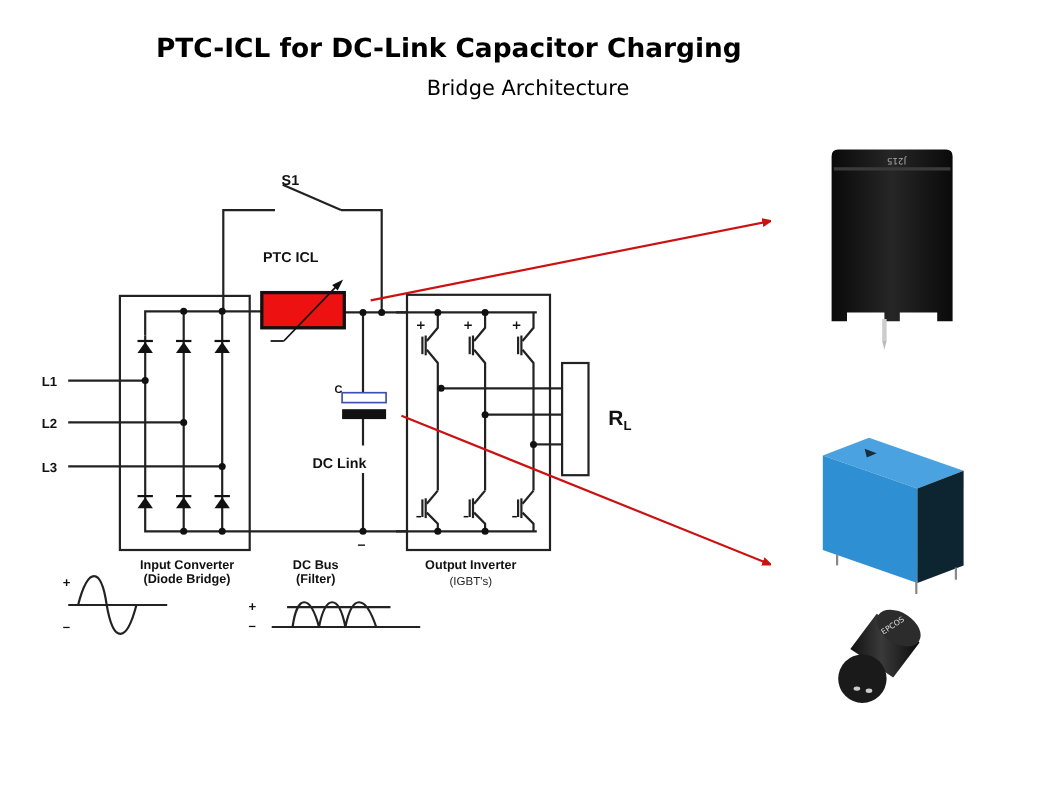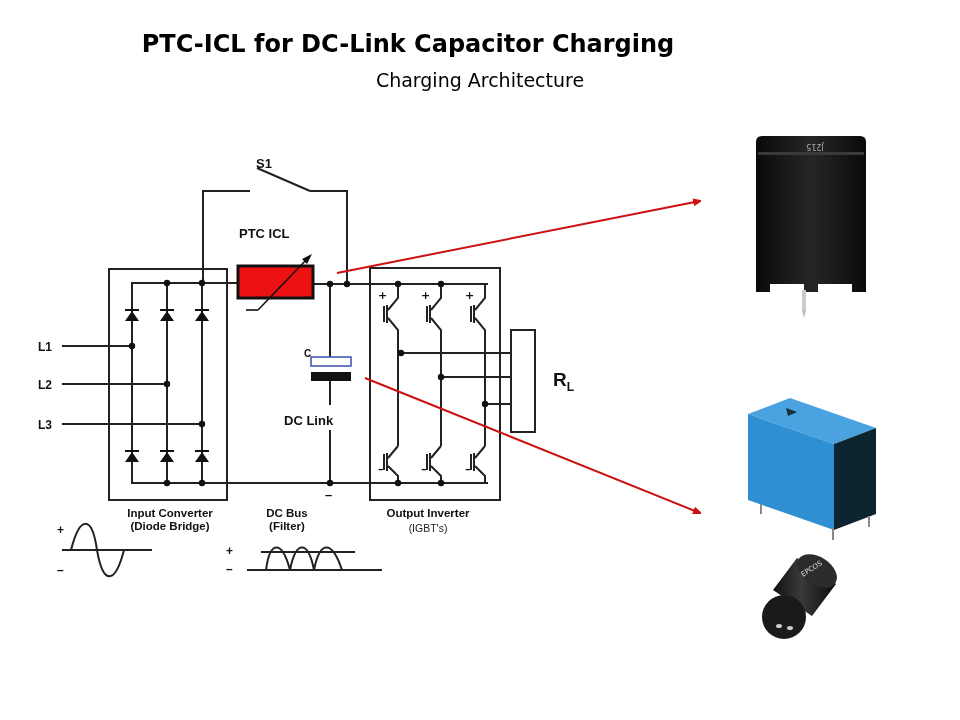--- a/index.html
+++ b/index.html
@@ -9,21 +9,21 @@
            font-family: "DejaVu Sans", sans-serif; font-weight: bold; font-size: 24px; color: #000; }
   .subtitle { position: absolute; left: 0; width: 960px; top: 69px; text-align: center;
               font-family: "DejaVu Sans", sans-serif; font-size: 19px; color: #000; }
   svg#diagram { position: absolute; left: 0; top: 0; }
   .lbl { font-family: "Liberation Sans", sans-serif; font-weight: bold; fill: #111; }
 </style>
 </head>
 <body>
 
 <div class="title">PTC-ICL for DC-Link Capacitor Charging</div>
-<div class="subtitle">Charging Architecture</div>
+<div class="subtitle">Bridge Architecture</div>
 
 <svg id="diagram" width="960" height="720" viewBox="0 0 960 720">
   <defs>
     <marker id="arrowhead" markerWidth="8" markerHeight="8" refX="7" refY="4" orient="auto" markerUnits="userSpaceOnUse">
       <path d="M0,0 L10,4 L0,8 Z" fill="#cc1111"></path>
     </marker>
     <linearGradient id="ptcBody" x1="0" y1="0" x2="1" y2="0">
       <stop offset="0" stop-color="#0a0a0a"></stop>
       <stop offset="0.5" stop-color="#262626"></stop>
       <stop offset="1" stop-color="#0a0a0a"></stop>

